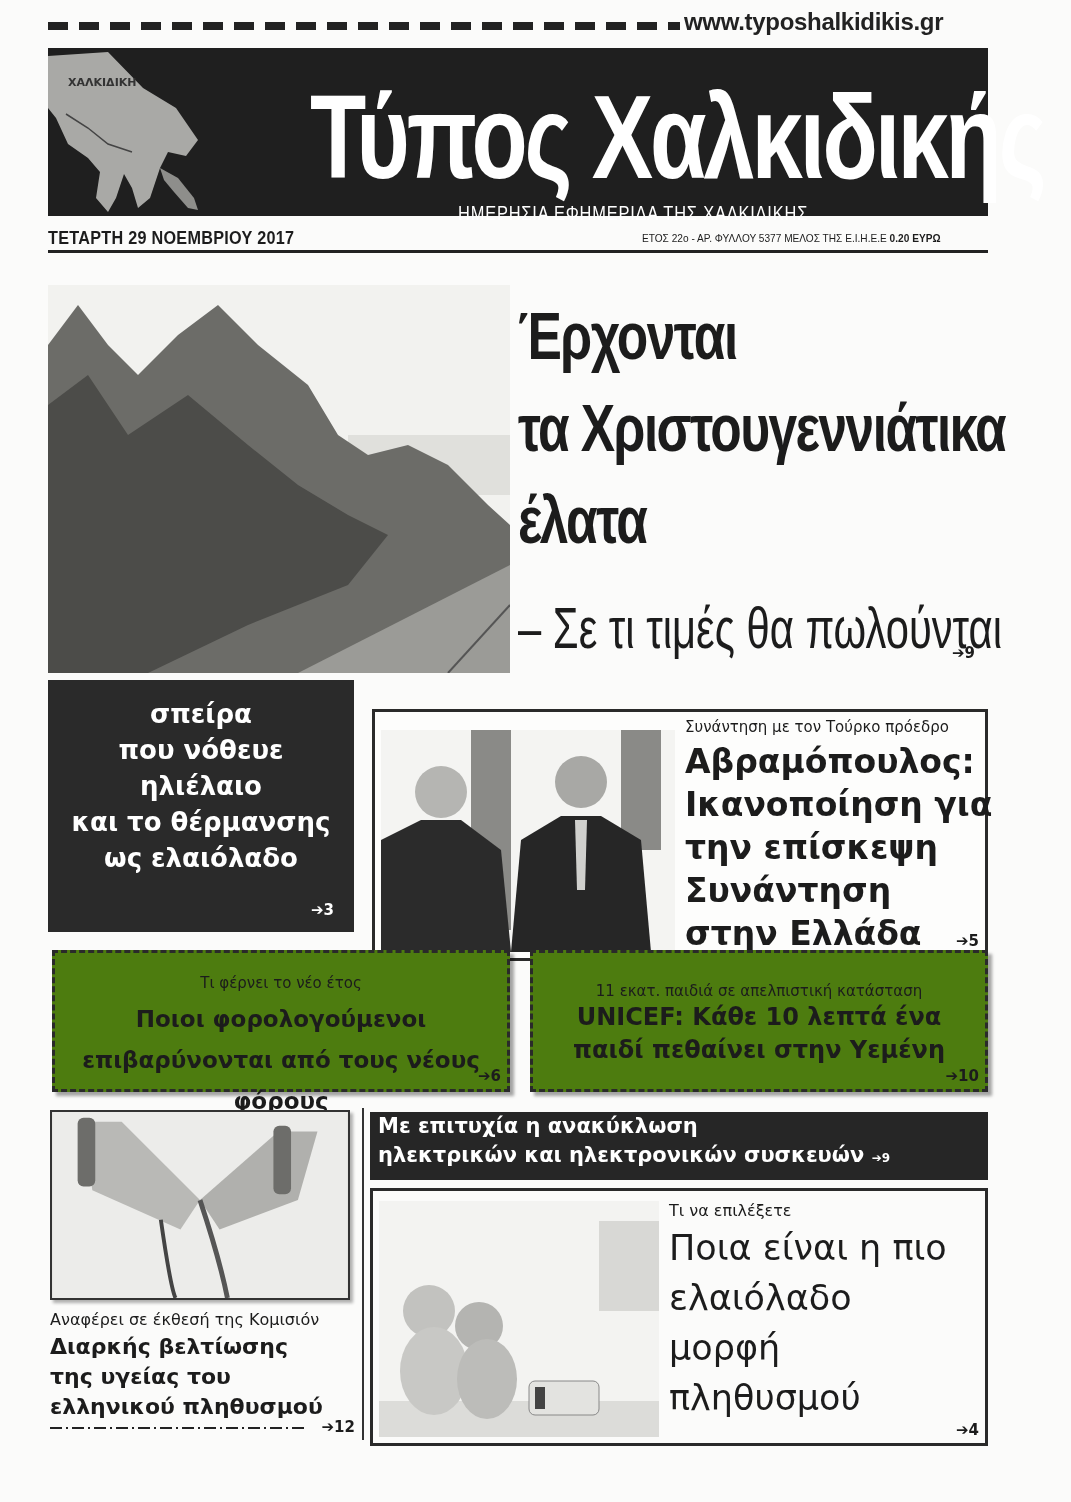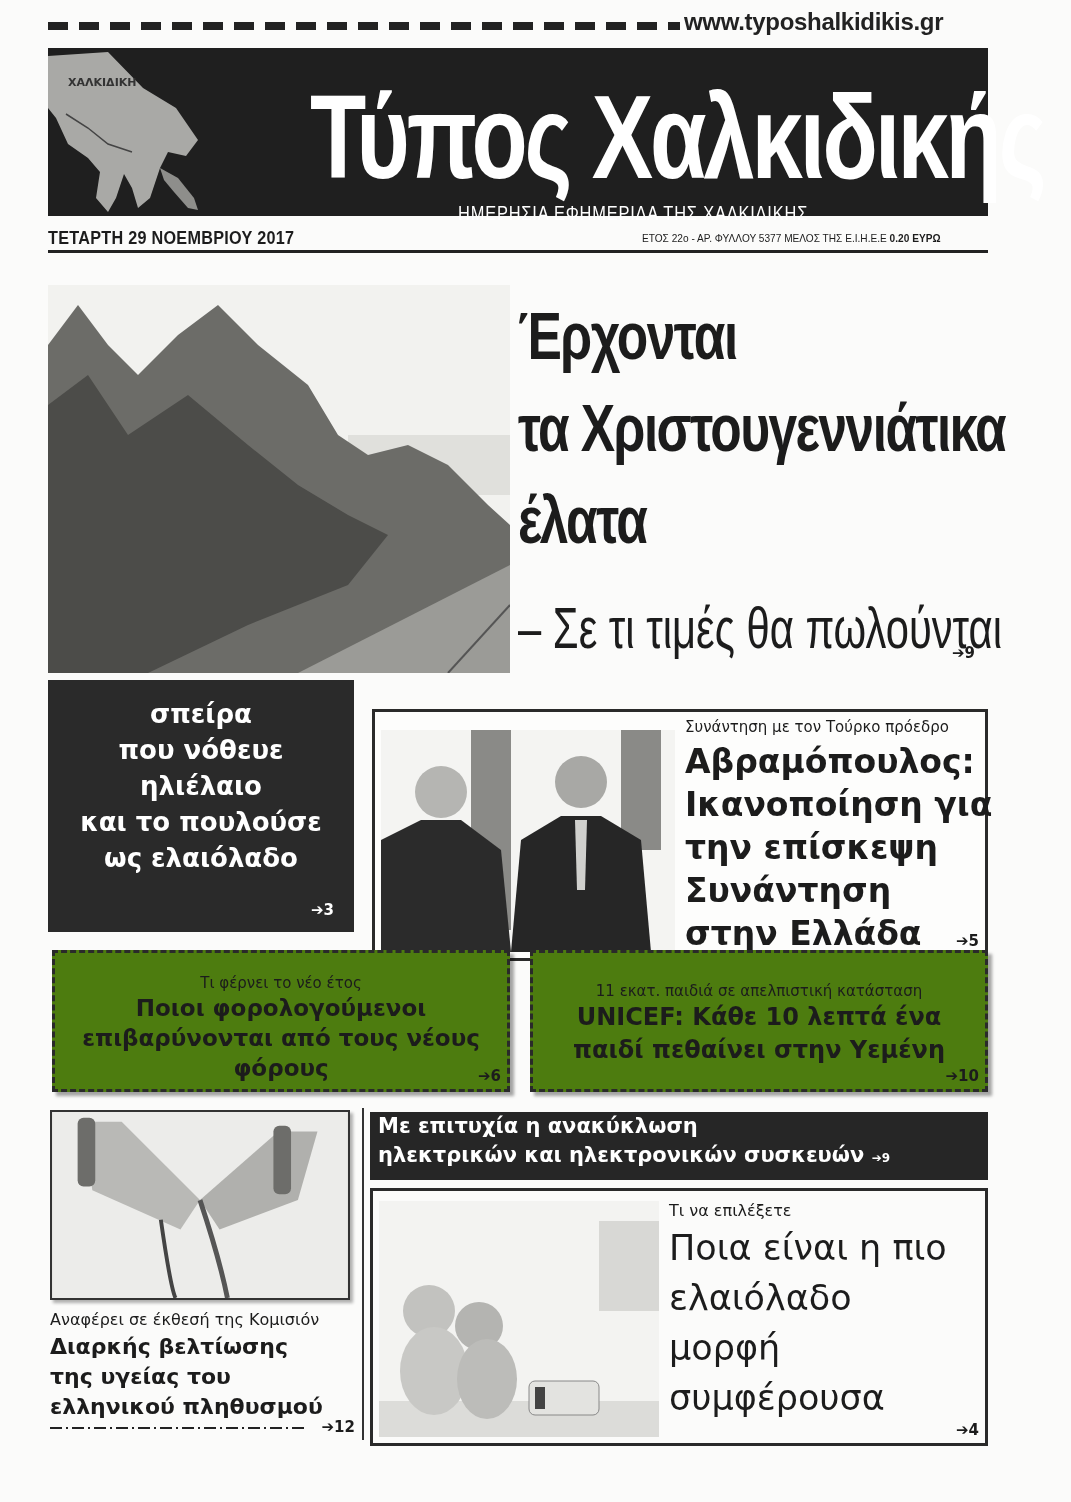--- a/index.html
+++ b/index.html
@@ -46,21 +46,21 @@
   .av-kicker { left: 310px; top: 6px; font-size: 15px; white-space: nowrap; }
   .av-title { left: 310px; top: 28px; font-weight: bold; font-size: 33px; line-height: 43px; white-space: nowrap; }
   .avbox .pref { position: absolute; right: 6px; bottom: 8px; }
 
   
   .dbox { border: 3px dashed #2a2a2a; background: #4d7c0f; text-align: center;
     box-shadow: 4px 4px 3px rgba(0,0,0,0.35); }
   .dbox1 { left: 52px; top: 950px; width: 458px; height: 142px; padding-top: 20px; }
   .dbox2 { left: 530px; top: 950px; width: 458px; height: 142px; padding-top: 28px; }
   .kicker { font-size: 15px; line-height: 20px; }
-  .dbox1 .h { font-weight: bold; font-size: 23px; line-height: 30px; }
+  .dbox1 .h { font-weight: bold; font-size: 23px; line-height: 30px; margin-top: 11px; }
   .dbox2 .h { font-weight: bold; font-size: 24px; line-height: 33px; }
   .dbox .pref { position: absolute; right: 6px; bottom: 4px; }
 
   
   .health-photo { left: 50px; top: 1110px; width: 300px; height: 190px; border: 2px solid #333;
     background: #e6e6e3; overflow: hidden; box-shadow: 3px 3px 3px rgba(0,0,0,0.3); }
   .health-kicker { left: 50px; top: 1310px; font-size: 16px; white-space: nowrap; }
   .health-title { left: 50px; top: 1332px; font-weight: bold; font-size: 22px; line-height: 30px; white-space: nowrap; }
   .health-ref { left: 50px; top: 1420px; width: 305px; height: 16px; }
   .dashdot { position: absolute; left: 0; top: 7px; width: 255px; height: 2px;
@@ -116,21 +116,21 @@
   <div>τα Χριστουγεννιάτικα</div>
   <div>έλατα</div>
 </div>
 <div class="abs lead-sub">– Σε τι τιμές θα πωλούνται</div>
 <div class="abs pref" style="left:952px; top:644px;">➔9</div>
 
 <div class="abs darkbox">
   <div>σπείρα</div>
   <div>που νόθευε</div>
   <div>ηλιέλαιο</div>
-  <div>και το πουλούσε</div>
+  <div>και το θέρμανσης</div>
   <div>ως ελαιόλαδο</div>
   <span class="pref">➔3</span>
 </div>
 
 <div class="abs avbox">
   <svg class="abs avphoto" viewBox="0 0 294 222">
     <rect width="294" height="222" fill="#f4f4f2"></rect>
     <rect x="90" y="0" width="40" height="200" fill="#8a8a87"></rect>
     <rect x="240" y="0" width="40" height="120" fill="#8a8a87"></rect>
     <circle cx="60" cy="62" r="26" fill="#b5b5b2"></circle>
@@ -202,16 +202,16 @@
     <circle cx="100" cy="125" r="24" fill="#b4b4b1"></circle>
     <ellipse cx="108" cy="178" rx="30" ry="40" fill="#bcbcb9"></ellipse>
     <rect x="150" y="180" width="70" height="34" rx="6" fill="#e3e3e0" stroke="#888"></rect>
     <rect x="156" y="186" width="10" height="22" fill="#444"></rect>
   </svg>
   <div class="abs heat-kicker">Τι να επιλέξετε</div>
   <div class="abs heat-title">
     <div>Ποια είναι η πιο</div>
     <div>ελαιόλαδο</div>
     <div>μορφή</div>
-    <div>συμφέρουσα</div>
+    <div>πληθυσμού</div>
   </div>
   <span class="pref">➔4</span>
 </div>
 
 </body></html>

